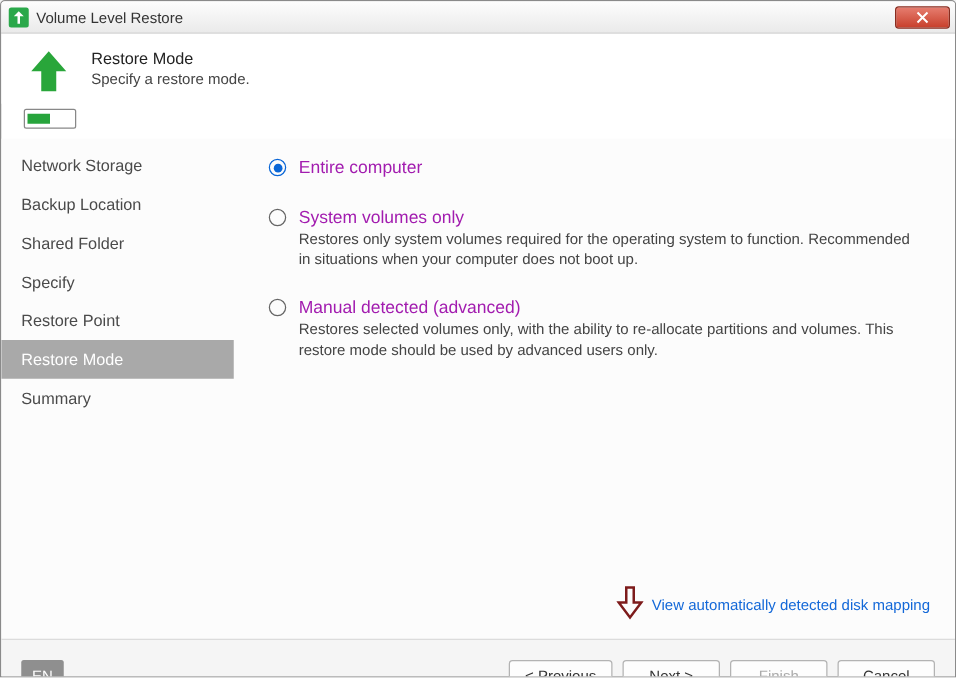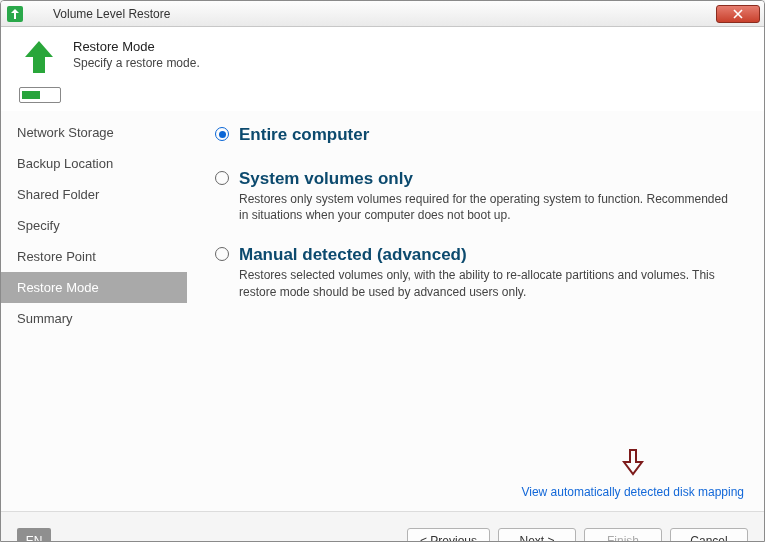--- a/index.html
+++ b/index.html
@@ -28,21 +28,21 @@
     padding: 0 4px 0 6px;
   }
   .titlebar .app-icon {
     width: 16px; height: 16px;
     background: #2aa84a;
     margin-right: 6px;
     display: flex; align-items: center; justify-content: center;
     border-radius: 2px;
   }
   .titlebar .app-icon svg { width: 12px; height: 12px; }
-  .titlebar .title { color: #333; font-size: 12px; flex: 1; margin-left: 24px; }
+  .titlebar .title { color: #333; font-size: 12px; flex: 1; }
   .titlebar .close-btn {
     width: 44px; height: 18px;
     background: linear-gradient(#e67d6f, #c8402c);
     border: 1px solid #8a2c1f;
     border-radius: 3px;
     display: flex; align-items: center; justify-content: center;
     color: #fff;
     cursor: pointer;
   }
   .header-area {
@@ -106,28 +106,28 @@
     display: flex; align-items: center; justify-content: center;
     cursor: pointer;
   }
   .radio.selected { border-color: #0a66d6; }
   .radio.selected::after {
     content: "";
     width: 7px; height: 7px; border-radius: 50%;
     background: #0a66d6;
   }
   .option-texts { flex: 1; }
-  .option-title { font-weight: 700; font-size: 17px; color: #0c4a6e; margin-bottom: 2px; }
+  .option-title { font-weight: 400; font-size: 14px; color: #a21caf; margin-bottom: 2px; }
   .option-desc { font-size: 12px; color: #444; line-height: 1.35; }
   .link-row {
     position: absolute;
     right: 20px;
     bottom: 12px;
     display: flex;
-    flex-direction: column;
+    flex-direction: row;
     align-items: center;
     gap: 6px;
   }
   .link { color: #1368d8; font-size: 12px; cursor: pointer; }
   .callout-arrow svg { width: 22px; height: 28px; }
   .footer {
     height: 58px;
     border-top: 1px solid #dcdcdc;
     background: #f5f5f5;
     display: flex;

